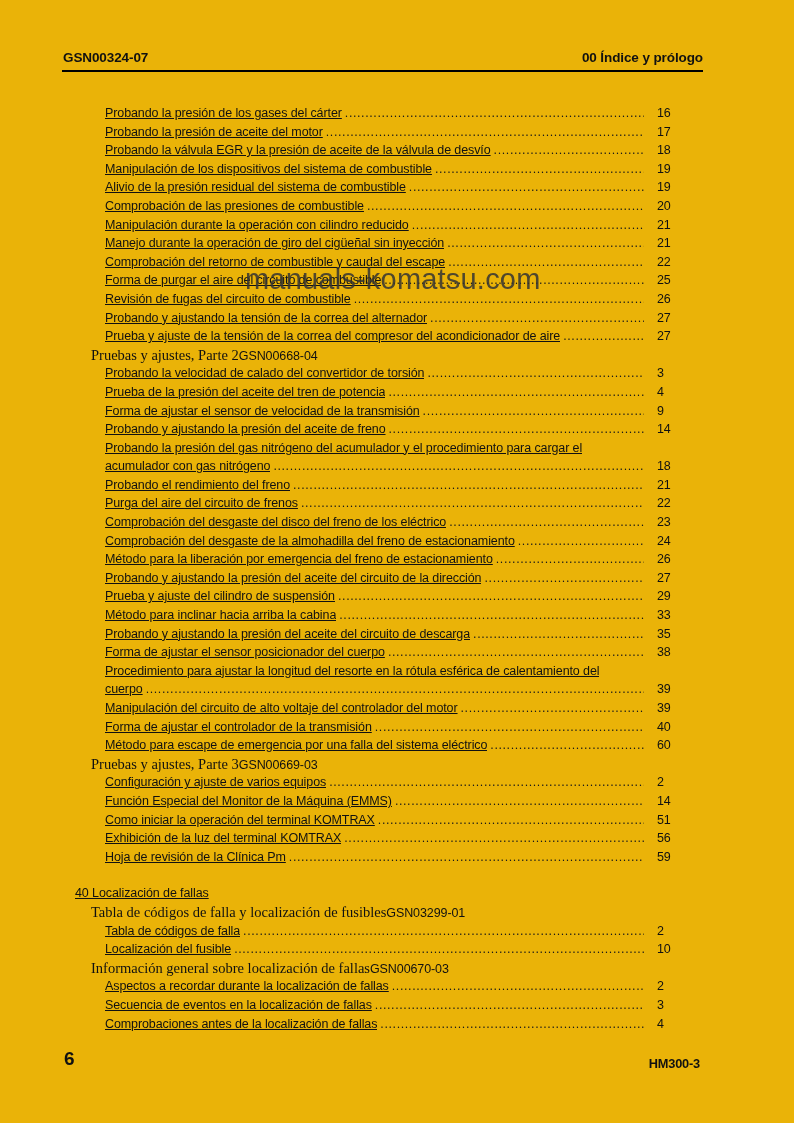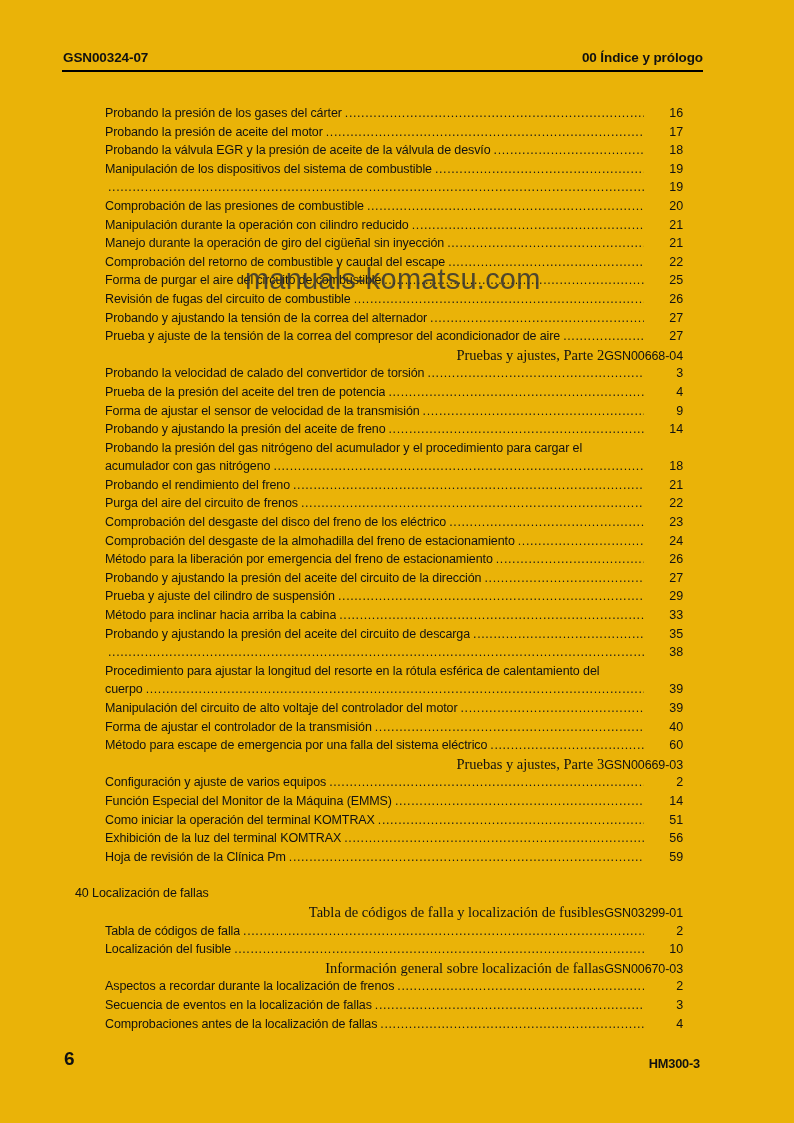--- a/index.html
+++ b/index.html
@@ -13,26 +13,26 @@
     display:flex; justify-content:space-between; align-items:baseline;
     font-size:13.5px; font-weight:bold; letter-spacing:-0.1px; }
   .header-rule { position:absolute; top:70px; left:62px; width:641px; height:2.2px; background:#000; }
   
   .toc { position:absolute; top:104px; left:65px; width:618px; }
   .row { height:18.6px; display:flex; align-items:baseline;
     font-size:12.5px; line-height:18.6px; letter-spacing:-0.1px; white-space:nowrap; }
   .row.entry, .row.wrap1 { padding-left:40px; }
   .row.chapter { padding-left:10px;text-align:right; }
   .row.gap { height:18px; }
-  .etext { flex:0 1 auto; overflow:hidden; }
+  .etext { flex:0 1 auto; overflow:hidden;text-decoration:underline; }
   .leader { flex:1 1 12px; overflow:hidden; white-space:nowrap;
     margin-left:3px; margin-right:13px; color:#1a1a1a; }
   .leader::before { content:"...................................................................................................................................................................................................................."; letter-spacing:0.6px; }
-  .pagenum { flex:0 0 auto; min-width:26px; text-align:right; }
-  .row.section { padding-left:26px; justify-content:flex-end; }
+  .pagenum { flex:0 0 auto; min-width:26px; }
+  .row.section { padding-left:26px; justify-content:flex-start; }
   .stitle { font-family:"Liberation Serif", serif; font-size:14.5px; letter-spacing:0; }
   .scode { font-size:12.5px; }
   
   .watermark { position:absolute; left:245px; top:263px;
     font-size:29px; color:rgba(52,52,52,0.85); letter-spacing:0.2px; }
   
   .footer-page { position:absolute; left:64px; top:1048px; font-size:19px; font-weight:bold; }
   .footer-model { position:absolute; top:1056px; left:63px; width:637px;
     text-align:right; font-size:12.8px; font-weight:bold; letter-spacing:-0.2px; }
 </style>
@@ -62,20 +62,21 @@
         <span class="etext">Probando la válvula EGR y la presión de aceite de la válvula de desvío</span>
         <span class="leader"></span>
         <span class="pagenum">18</span>
       </div>
       <div class="row entry">
         <span class="etext">Manipulación de los dispositivos del sistema de combustible</span>
         <span class="leader"></span>
         <span class="pagenum">19</span>
       </div>
       <div class="row entry">
+        <span class="etext">Alivio de la presión residual del sistema de combustible</span>
         <span class="leader"></span>
         <span class="pagenum">19</span>
       </div>
       <div class="row entry">
         <span class="etext">Comprobación de las presiones de combustible</span>
         <span class="leader"></span>
         <span class="pagenum">20</span>
       </div>
       <div class="row entry">
         <span class="etext">Manipulación durante la operación con cilindro reducido</span>
@@ -183,20 +184,21 @@
         <span class="etext">Método para inclinar hacia arriba la cabina</span>
         <span class="leader"></span>
         <span class="pagenum">33</span>
       </div>
       <div class="row entry">
         <span class="etext">Probando y ajustando la presión del aceite del circuito de descarga</span>
         <span class="leader"></span>
         <span class="pagenum">35</span>
       </div>
       <div class="row entry">
+        <span class="etext">Forma de ajustar el sensor posicionador del cuerpo</span>
         <span class="leader"></span>
         <span class="pagenum">38</span>
       </div>
       <div class="row wrap1">
         <span class="etext">Procedimiento para ajustar la longitud del resorte en la rótula esférica de calentamiento del</span>
       </div>
       <div class="row entry">
         <span class="etext">cuerpo</span>
         <span class="leader"></span>
         <span class="pagenum">39</span>
@@ -261,21 +263,21 @@
       <div class="row entry">
         <span class="etext">Localización del fusible</span>
         <span class="leader"></span>
         <span class="pagenum">10</span>
       </div>
       <div class="row section">
         <span class="stitle">Información general sobre localización de fallas</span>
         <span class="scode">GSN00670-03</span>
       </div>
       <div class="row entry">
-        <span class="etext">Aspectos a recordar durante la localización de frenos</span>
+        <span class="etext">Aspectos a recordar durante la localización de fallas</span>
         <span class="leader"></span>
         <span class="pagenum">2</span>
       </div>
       <div class="row entry">
         <span class="etext">Secuencia de eventos en la localización de fallas</span>
         <span class="leader"></span>
         <span class="pagenum">3</span>
       </div>
       <div class="row entry">
         <span class="etext">Comprobaciones antes de la localización de fallas</span>

